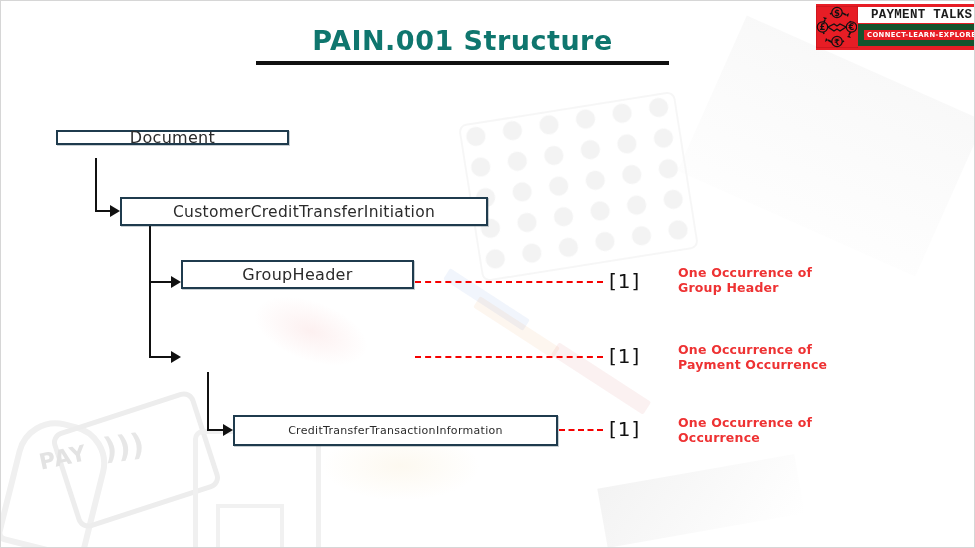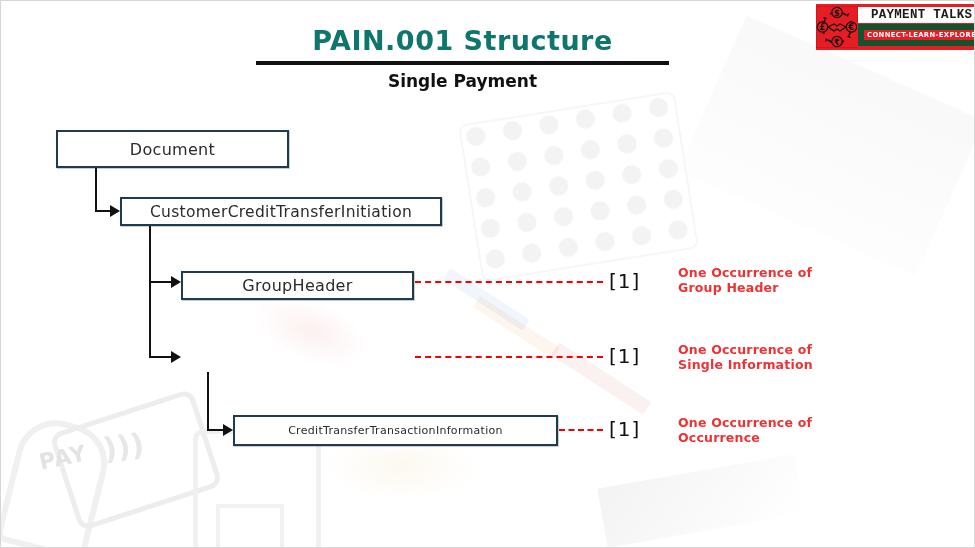--- a/index.html
+++ b/index.html
@@ -70,23 +70,23 @@
   .logo-badge{
     margin-top:2px;background:#e71d25;border:6px solid #14532d;box-shadow:0 0 0 1px #e71d25;
     color:#fff;font-size:6.8px;font-weight:bold;letter-spacing:.4px;padding:1px 3px;white-space:nowrap;
   }
   
   .node{
     position:absolute;box-sizing:border-box;background:#fff;border:2px solid #1f3b4d;
     color:#2b2b2b;font-size:16px;display:flex;align-items:center;justify-content:center;
     white-space:nowrap;letter-spacing:.3px;box-shadow:1px 1px 0 rgba(31,59,77,.25);
   }
-  .n-document{left:55px;top:129px;width:233px;height:38px;}
-  .n-ccti{left:119px;top:196px;width:322px;height:29px;font-size:15.5px;}
-  .n-groupheader{left:180px;top:270px;width:233px;height:29px;}
+  .n-document{left:55px;top:129px;width:233px;height:15px;}
+  .n-ccti{left:119px;top:196px;width:368px;height:29px;font-size:15.5px;}
+  .n-groupheader{left:180px;top:259px;width:233px;height:29px;}
   .n-paymentinfo{left:180px;top:341px;width:233px;height:30px;}
   .n-ctti{left:232px;top:414px;width:325px;height:31px;font-size:11px;}
   .conn{position:absolute;background:#111;}
   .v1{left:94px;top:157px;width:2px;height:54px;}
   .h1{left:94px;top:209px;width:15px;height:2px;}
   .v2{left:148px;top:225px;width:2px;height:131px;}
   .h2{left:148px;top:280px;width:22px;height:2px;}
   .h3{left:148px;top:355px;width:22px;height:2px;}
   .v3{left:206px;top:371px;width:2px;height:59px;}
   .h4{left:206px;top:428px;width:16px;height:2px;}
@@ -128,21 +128,20 @@
   <div class="wm wm-hand"></div>
   <div class="wm wm-card"></div>
   <div class="wm wm-paytext">PAY</div>
   <div class="wm wm-waves">)))</div>
   <div class="wm wm-terminal">
     <div class="screen"></div>
   </div>
 
   <div class="title" style="color:#0f766e;">PAIN.001 Structure</div>
   <div class="rule"></div>
-  <div class="subtitle">Single Payment</div>
 
   <div class="logo">
     <div class="logo-icon">
       <svg width="42" height="42" viewBox="0 0 42 42">
         <rect x="0" y="0" width="42" height="42" fill="#e71d25" stroke="#b8131a" stroke-width="1"></rect>
         <path d="M14 8 A 14 14 0 0 1 30 9" fill="none" stroke="#111" stroke-width="1.6"></path>
         <path d="M34 15 A 14 14 0 0 1 33 29" fill="none" stroke="#111" stroke-width="1.6"></path>
         <path d="M28 35 A 14 14 0 0 1 12 34" fill="none" stroke="#111" stroke-width="1.6"></path>
         <path d="M8 28 A 14 14 0 0 1 9 14" fill="none" stroke="#111" stroke-width="1.6"></path>
         <path d="M30 9 l3 -2 -1 4 z" fill="#111"></path>
@@ -190,20 +189,20 @@
   <div class="occ o1">[1]</div>
   <div class="occ o2">[1]</div>
   <div class="occ o3">[1]</div>
 
   <div class="note note1">
     <div>One Occurrence of</div>
     <div>Group Header</div>
   </div>
   <div class="note note2">
     <div>One Occurrence of</div>
-    <div>Single Information</div>
+    <div>Payment Occurrence</div>
   </div>
   <div class="note note3">
     <div>One Occurrence of</div>
     <div>Occurrence</div>
   </div>
 
 </div>
 
 </body></html>

